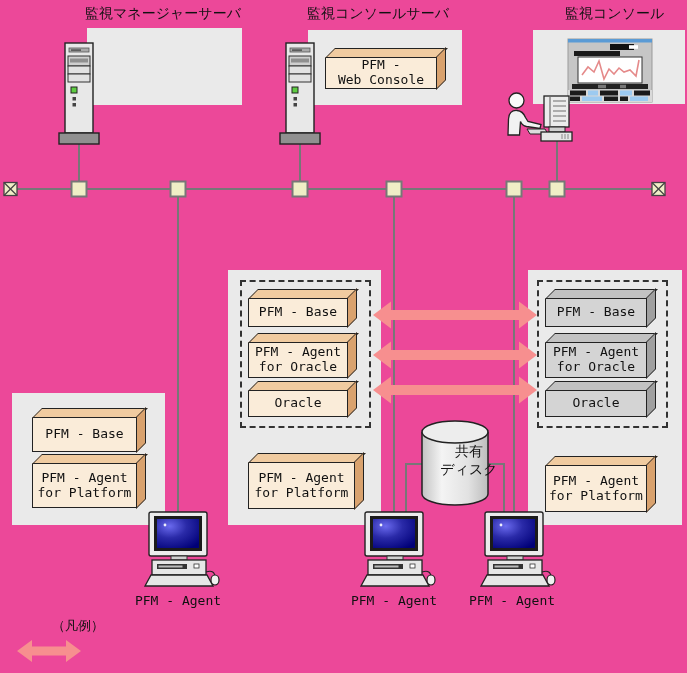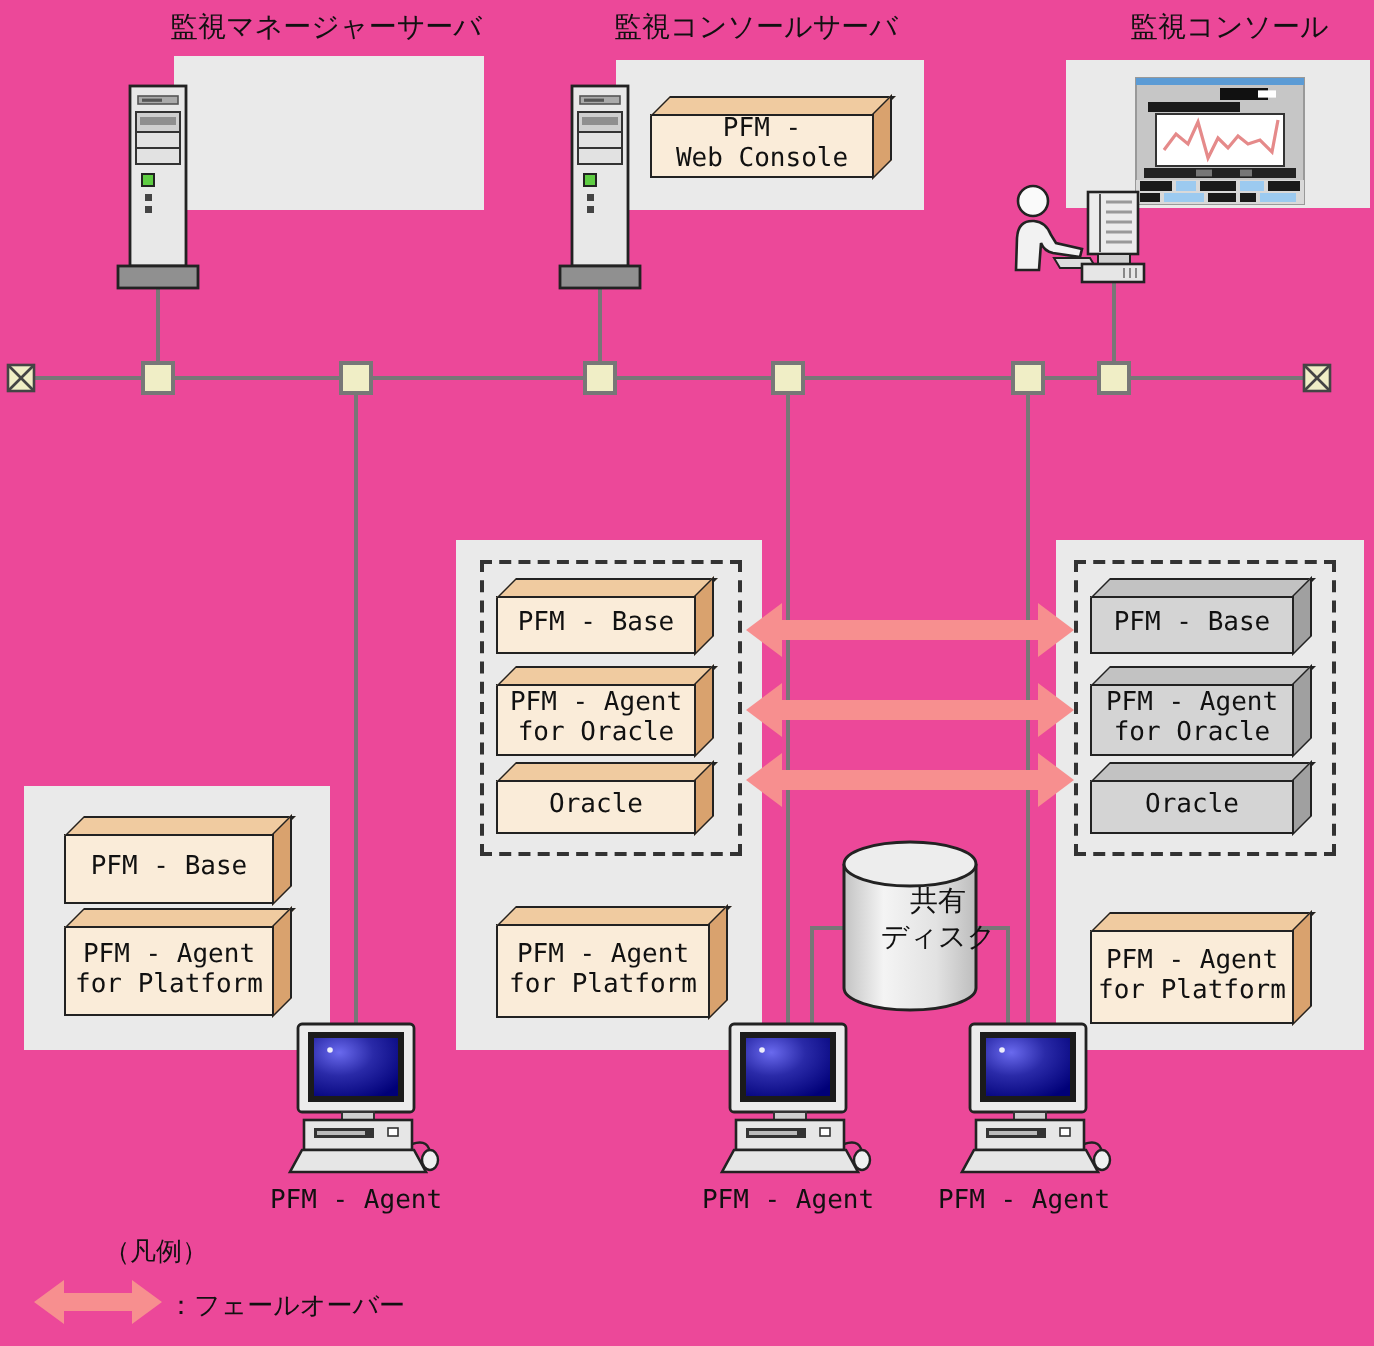--- a/index.html
+++ b/index.html
@@ -80,21 +80,20 @@
 for Platform</div>
 
   <div class="pclabel" style="left:113px;top:593px">PFM - Agent</div>
   <div class="pclabel" style="left:329px;top:593px">PFM - Agent</div>
   <div class="pclabel" style="left:447px;top:593px">PFM - Agent</div>
 
   <div class="disk-label">共有
 ディスク</div>
 
   <div class="legend-title">（凡例）</div>
-  <div class="legend-text">：フェールオーバー</div>
 
   <svg class="layer" width="687" height="673" viewBox="0 0 687 673">
     <defs>
       <radialGradient id="scr" cx="30%" cy="25%" r="90%">
         <stop offset="0%" stop-color="#6a6aee"></stop>
         <stop offset="45%" stop-color="#2a2aa8"></stop>
         <stop offset="100%" stop-color="#000078"></stop>
       </radialGradient>
       <linearGradient id="cyl" x1="0" y1="0" x2="1" y2="0">
         <stop offset="0%" stop-color="#c3c3c3"></stop>

